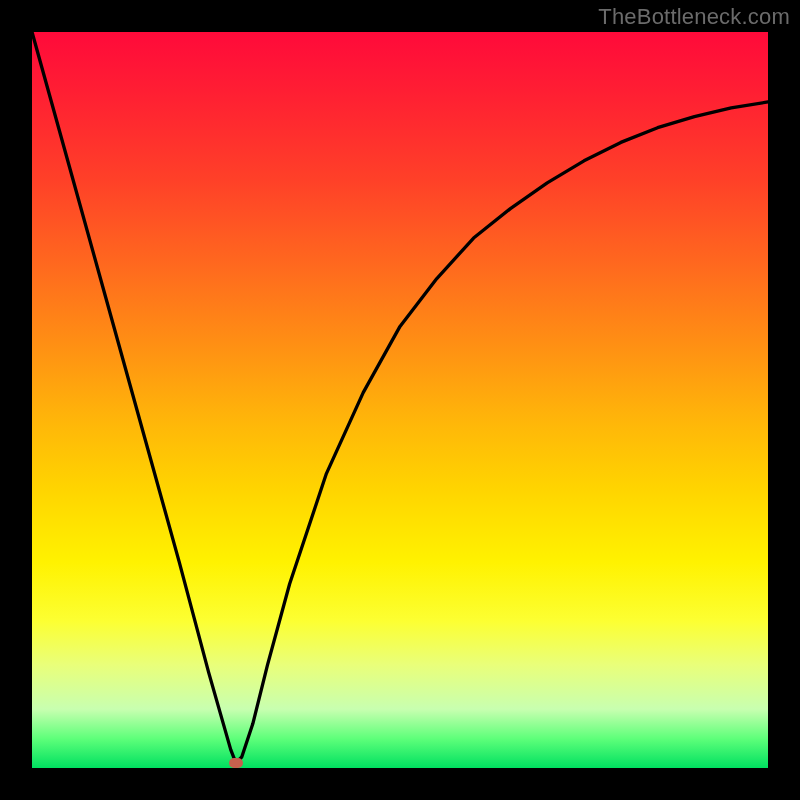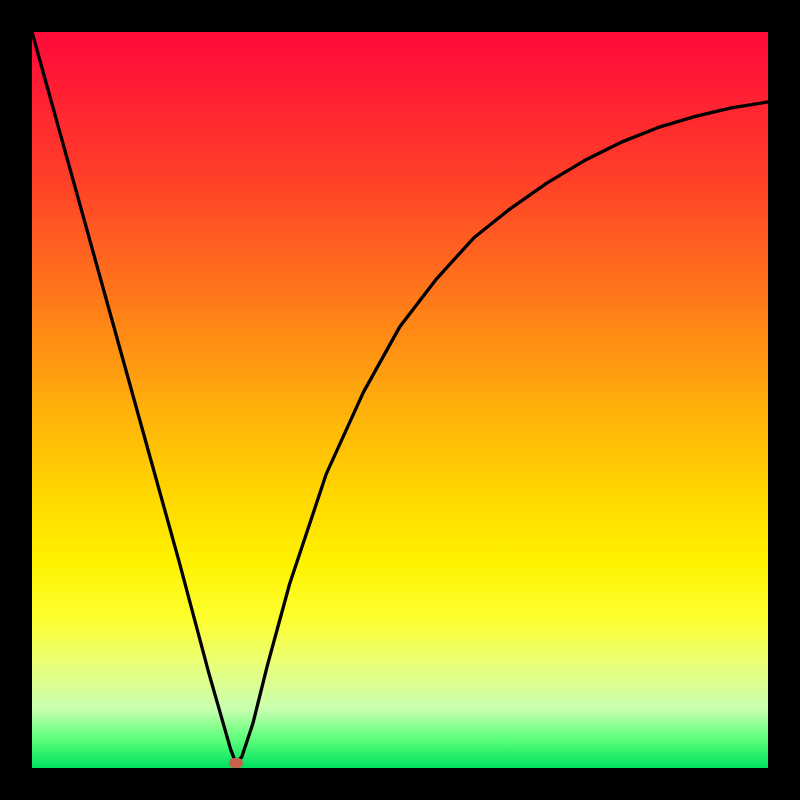--- a/index.html
+++ b/index.html
@@ -63,19 +63,20 @@
     height: 10px;
     background: #c7604e;
     border-radius: 5px;
     transform: translate(-50%, -50%);
   }
 </style>
 </head>
 <body>
 
 <div class="frame">
+  <div class="watermark">TheBottleneck.com</div>
   <div class="plot-area">
     <svg viewBox="0 0 100 100" preserveAspectRatio="none">
       <path id="curve-path" fill="none" stroke="#000000" stroke-width="0.45" stroke-linecap="round" stroke-linejoin="round" d="M0.000 0.000 L5.000 18.000 L10.000 36.000 L15.000 54.000 L20.000 72.000 L24.000 87.000 L26.000 94.000 L27.000 97.500 L27.700 99.300 L28.500 98.500 L30.000 94.000 L32.000 86.000 L35.000 75.000 L40.000 60.000 L45.000 49.000 L50.000 40.000 L55.000 33.500 L60.000 28.000 L65.000 24.000 L70.000 20.500 L75.000 17.500 L80.000 15.000 L85.000 13.000 L90.000 11.500 L95.000 10.300 L100.000 9.500"></path>
     </svg>
     <div id="min-marker" class="minimum-marker" style="left: 27.7%; top: 99.3%; background: rgb(199, 96, 78);"></div>
   </div>
 </div>
 
 </body></html>

